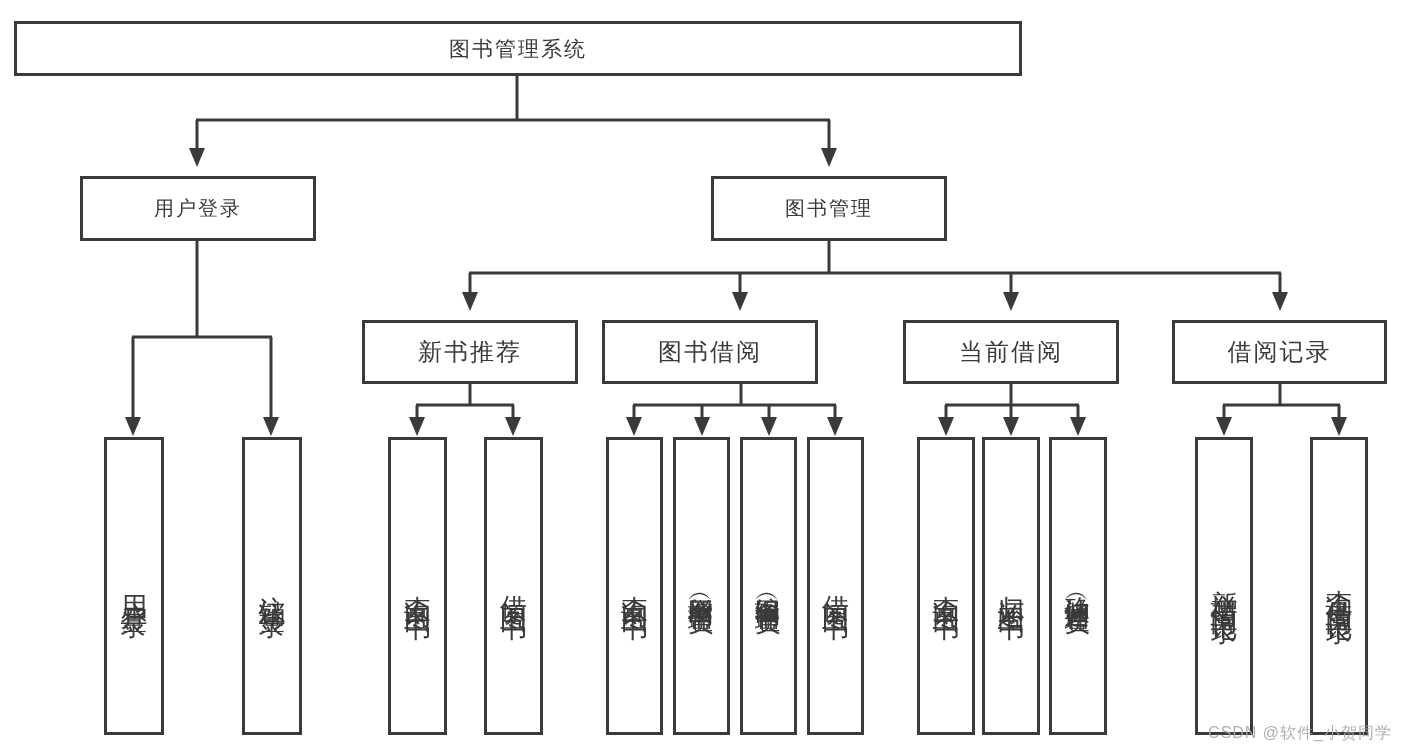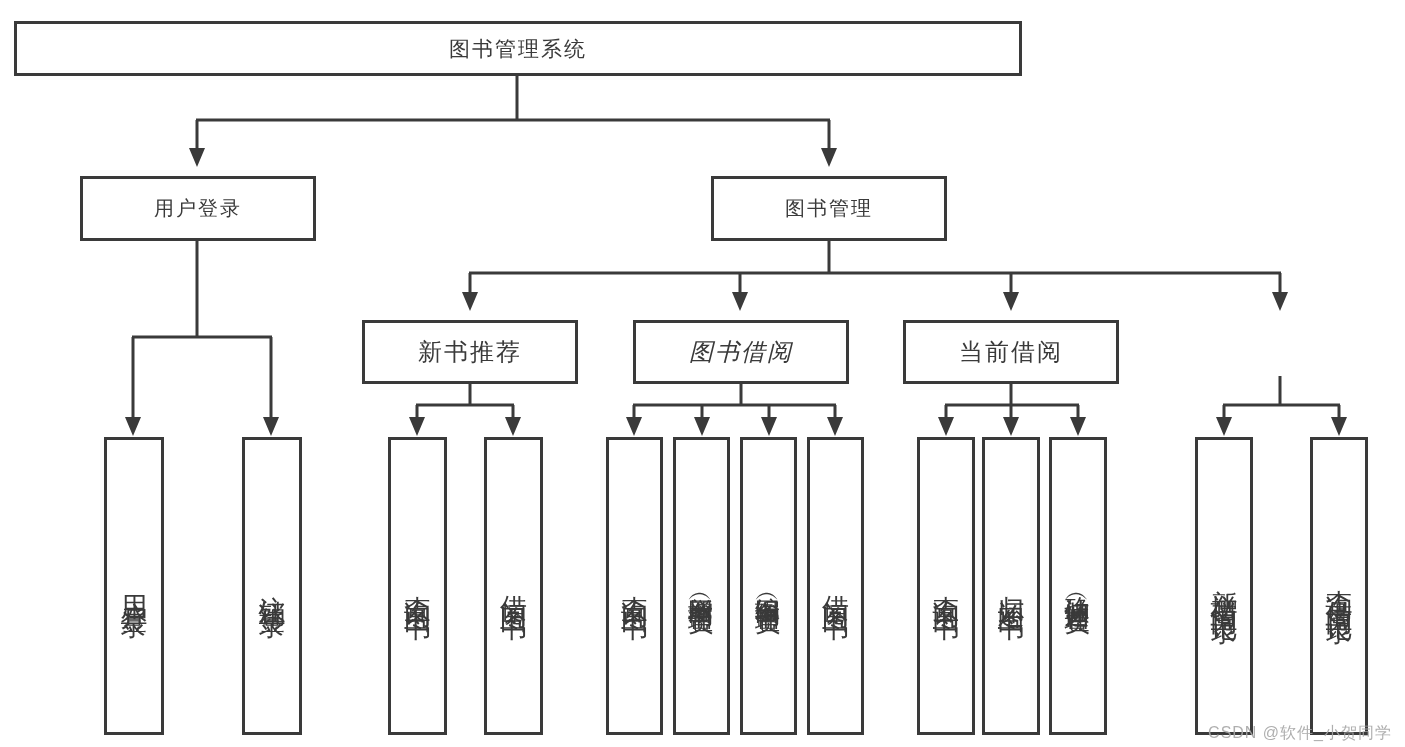--- a/index.html
+++ b/index.html
@@ -27,21 +27,21 @@
     z-index:2;
     letter-spacing:2px;
     margin-top:8px;
   }
   .root{left:14px;top:13px;width:1008px;height:55px;font-size:21px;}
   .lvl2{top:168px;width:236px;height:65px;font-size:20px;}
   .lvl2.a{left:80px;}
   .lvl2.b{left:711px;}
   .lvl3{top:312px;width:216px;height:64px;font-size:24px;}
   .lvl3.c0{left:362px;}
-  .lvl3.c1{left:633px;font-style:italic;}
+  .lvl3.c1{left:602px;}
   .lvl3.c2{left:903px;}
   .lvl3.c3{left:1172px;width:215px;}
   .leaf{
     position:absolute;
     top:437px;height:298px;
     box-sizing:border-box;
     border:3px solid var(--line);
     background:#fff;
     display:flex;align-items:center;justify-content:center;
     z-index:2;
@@ -141,20 +141,21 @@
   </svg>
 
   <div class="node root">图书管理系统</div>
 
   <div class="node lvl2 a">用户登录</div>
   <div class="node lvl2 b">图书管理</div>
 
   <div class="node lvl3 c0">新书推荐</div>
   <div class="node lvl3 c1">图书借阅</div>
   <div class="node lvl3 c2">当前借阅</div>
+  <div class="node lvl3 c3">借阅记录</div>
 
   <div class="leaf u1">
     <span>用户登录</span>
   </div>
   <div class="leaf u2">
     <span>注销登录</span>
   </div>
 
   <div class="leaf n1">
     <span>查询图书</span>

